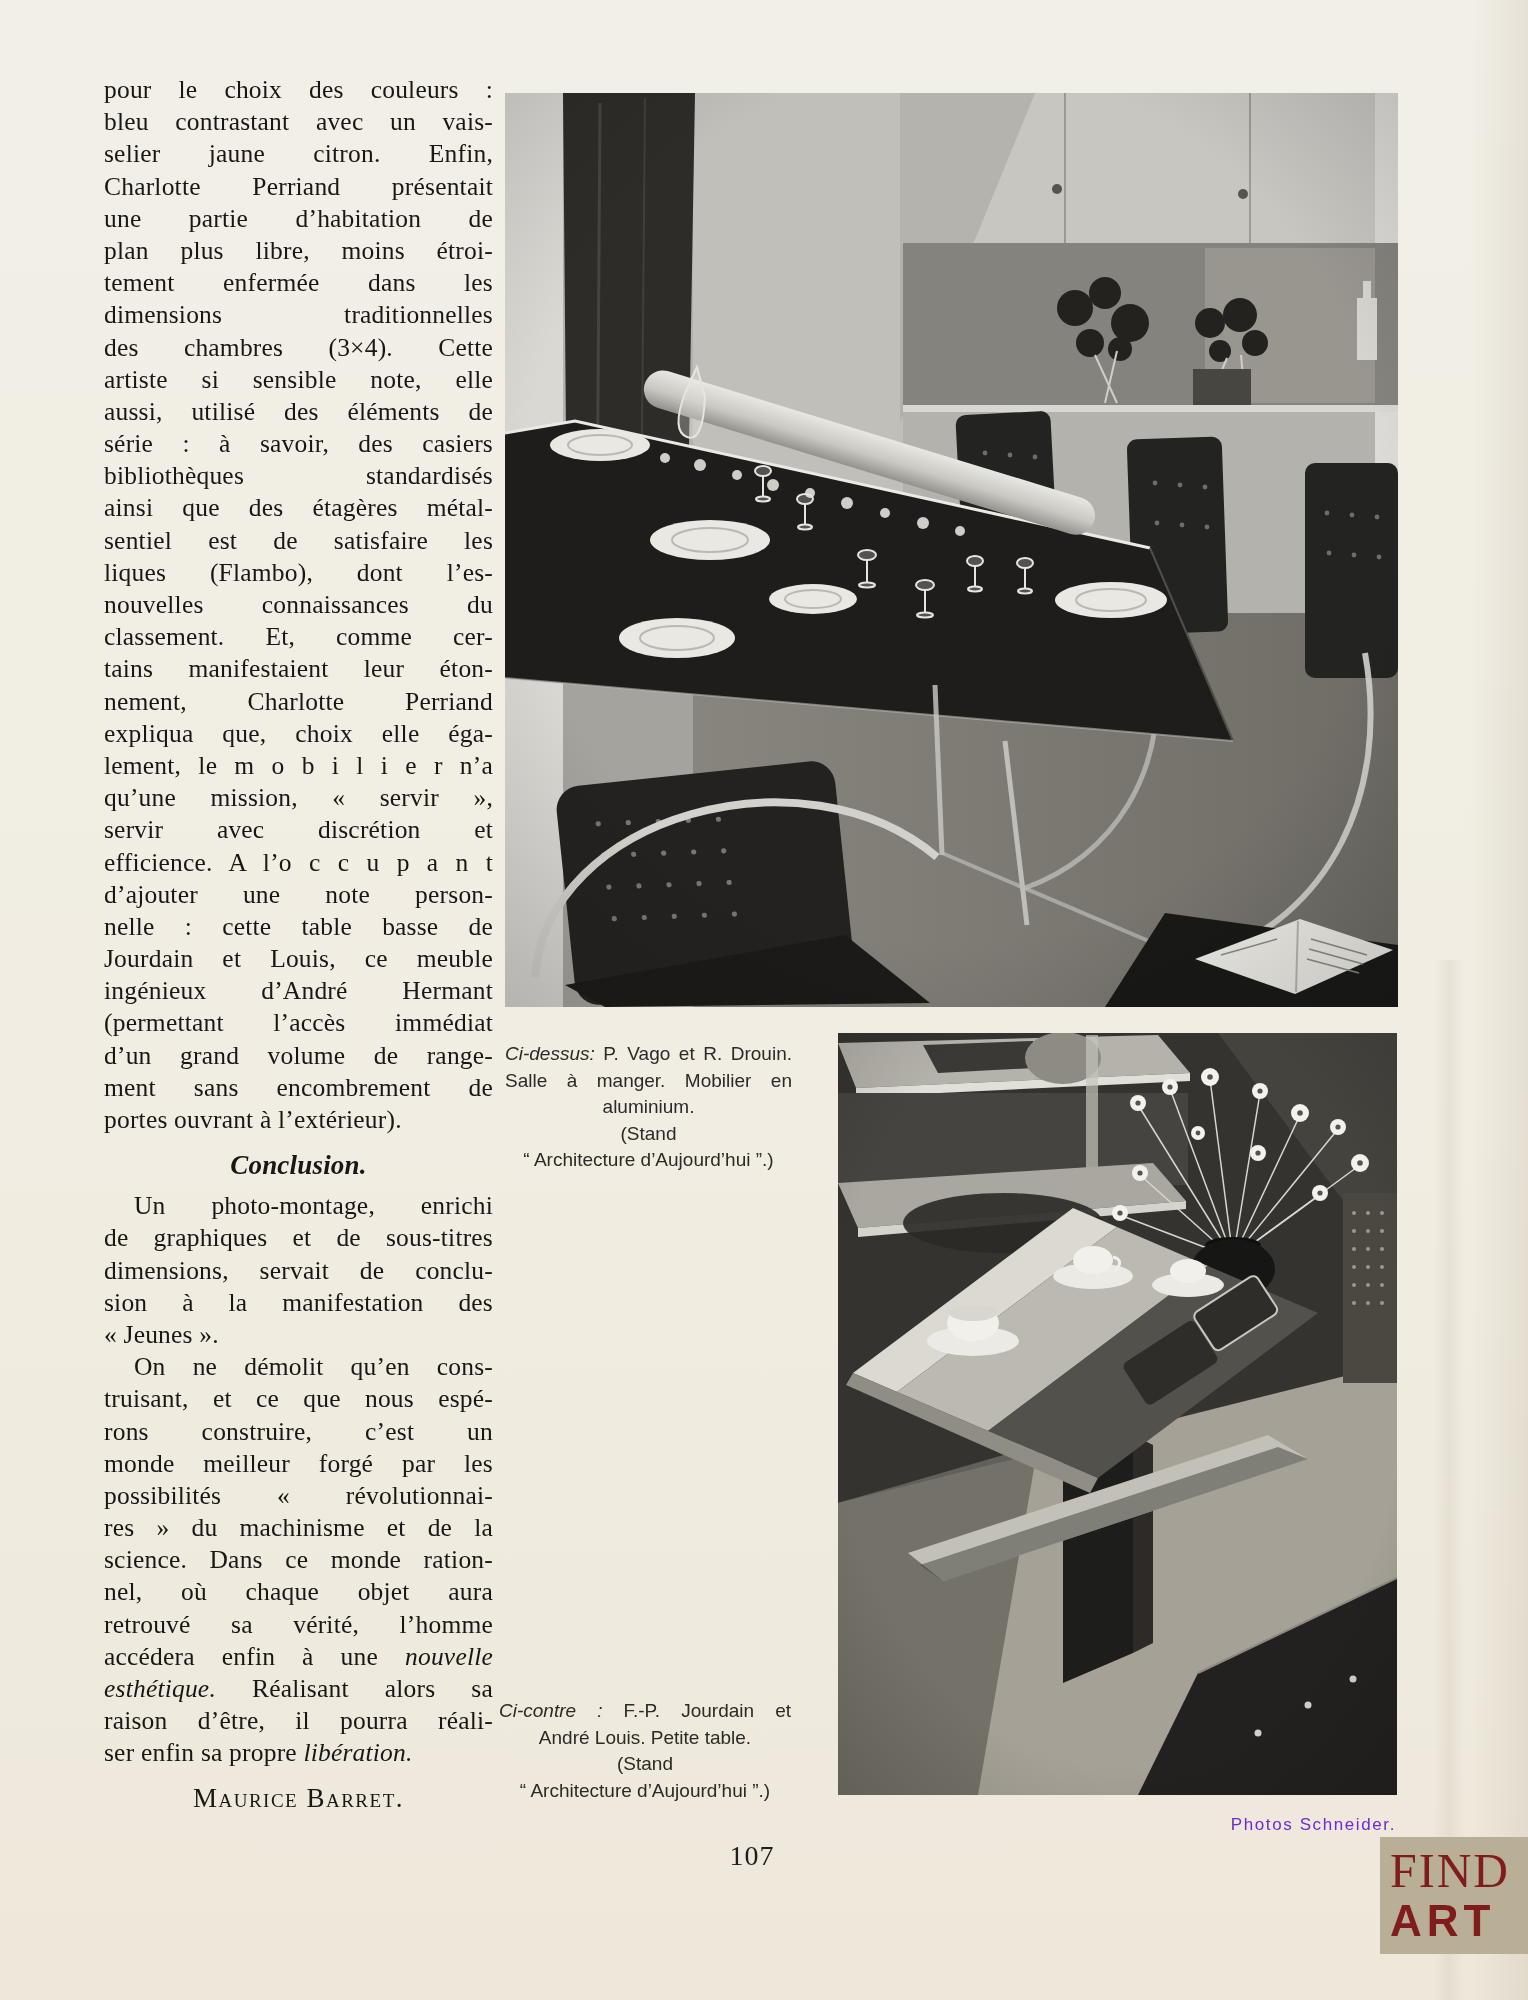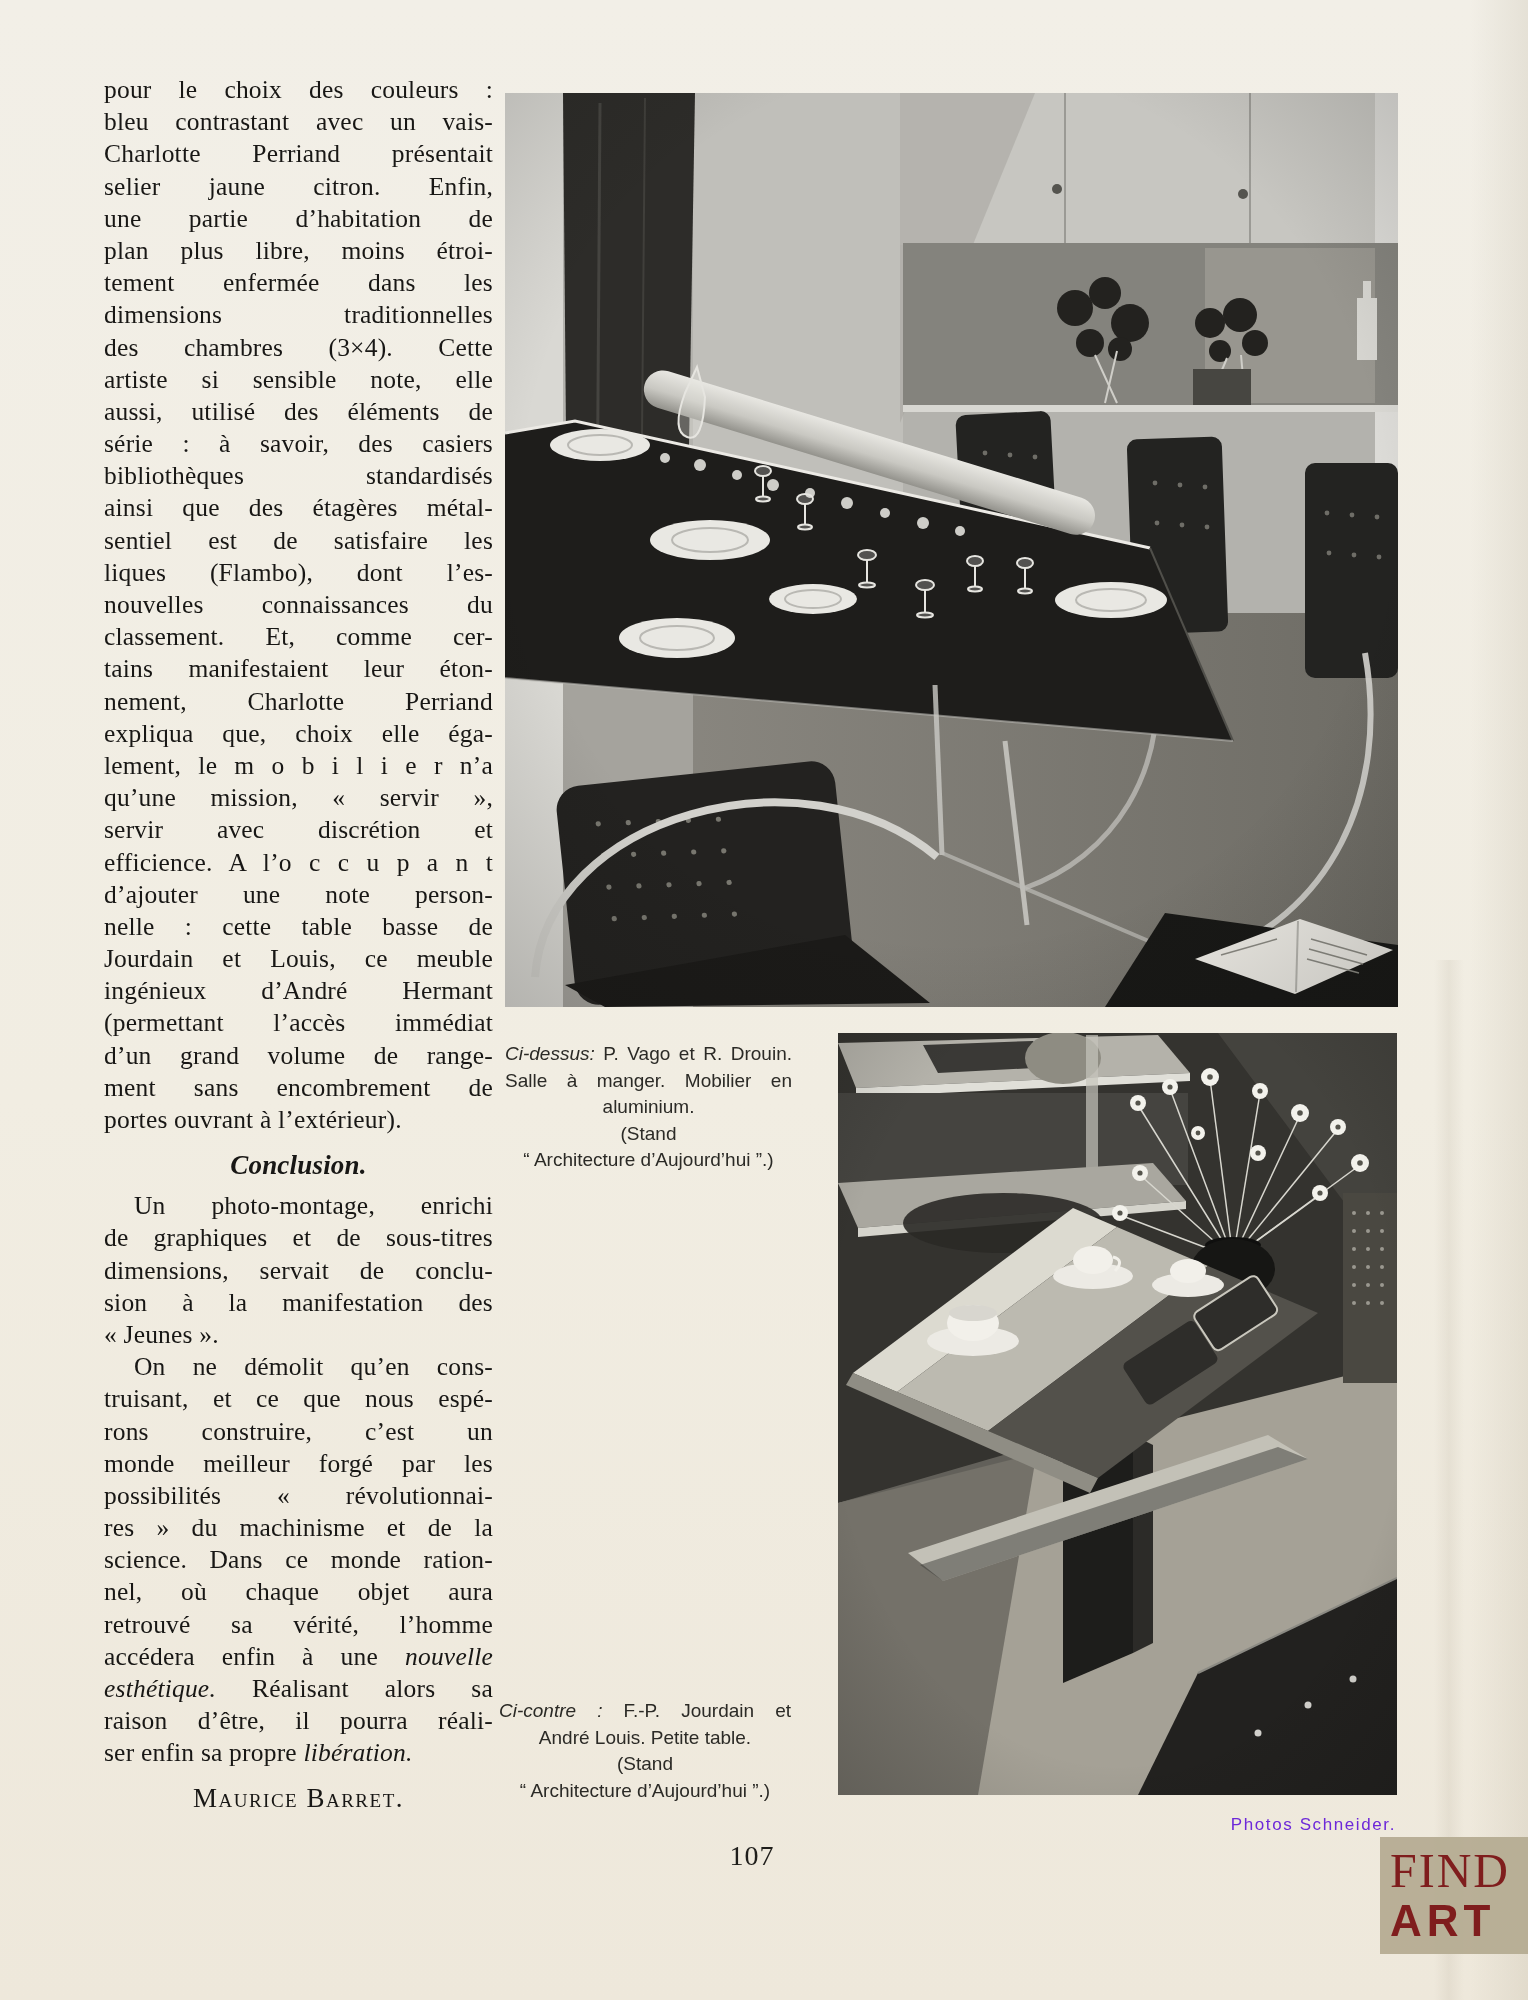--- a/index.html
+++ b/index.html
@@ -53,22 +53,22 @@
 </style>
 </head>
 <body>
 
 <div class="shade-right"></div>
 <div class="crease"></div>
 
 <section class="article">
   <div class="ln">pour le choix des couleurs :</div>
   <div class="ln">bleu contrastant avec un vais-</div>
+  <div class="ln">selier jaune citron. Enfin,</div>
   <div class="ln">Charlotte Perriand présentait</div>
-  <div class="ln">selier jaune citron. Enfin,</div>
   <div class="ln">une partie d’habitation de</div>
   <div class="ln">plan plus libre, moins étroi-</div>
   <div class="ln">tement enfermée dans les</div>
   <div class="ln">dimensions traditionnelles</div>
   <div class="ln">des chambres (3×4). Cette</div>
   <div class="ln">artiste si sensible note, elle</div>
   <div class="ln">aussi, utilisé des éléments de</div>
   <div class="ln">série : à savoir, des casiers</div>
   <div class="ln">bibliothèques standardisés</div>
   <div class="ln">ainsi que des étagères métal-</div>

